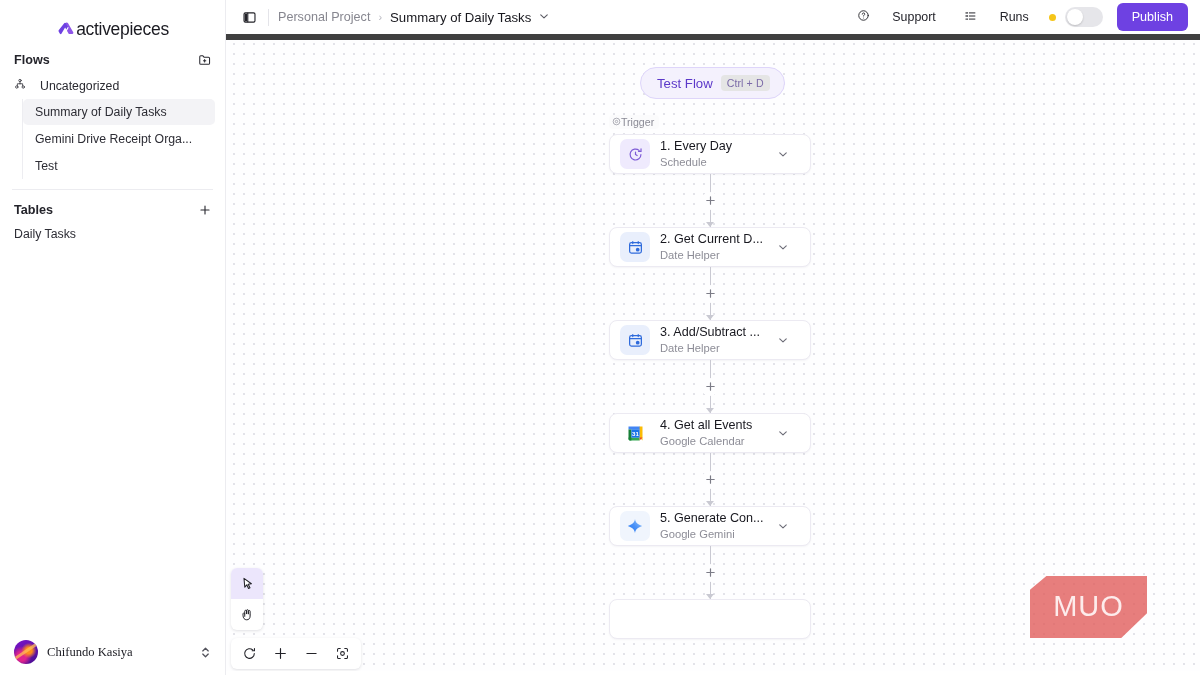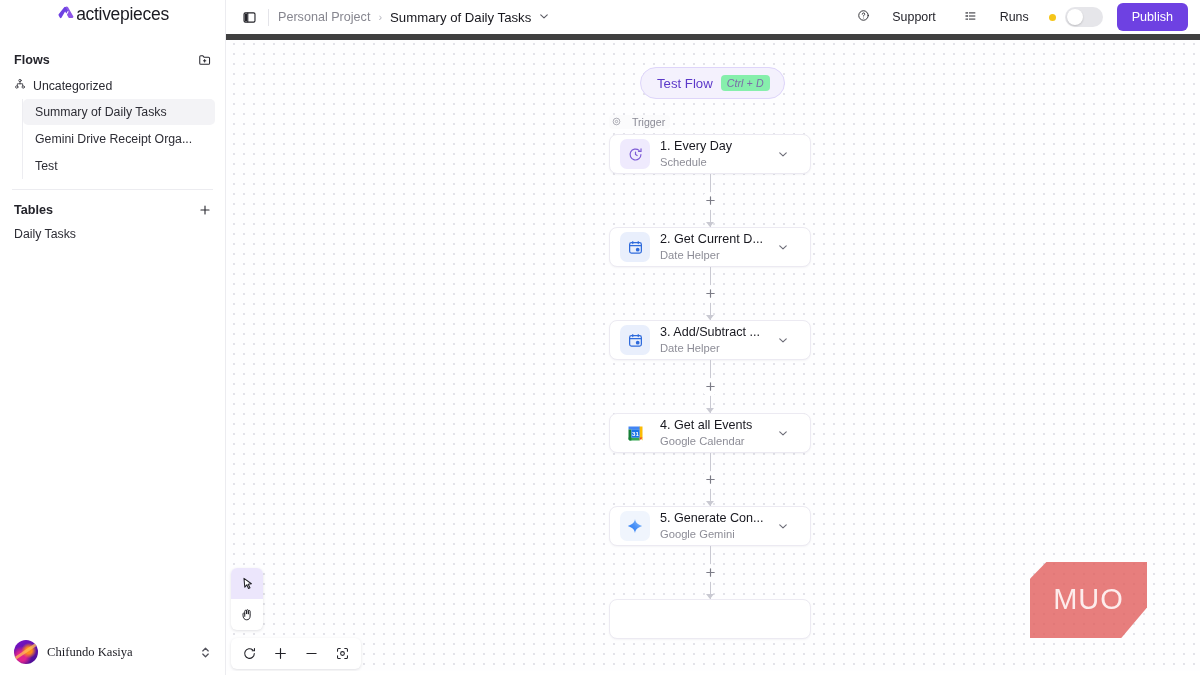--- a/index.html
+++ b/index.html
@@ -14,39 +14,39 @@
 
   
   #sidebar {
     width: 226px; height: 675px;
     background: #ffffff;
     border-right: 1px solid #ececf0;
     position: relative;
     flex: 0 0 226px;
   }
   .brand {
-    height: 40px; display: flex; align-items: flex-start;
+    height: 40px; display: flex; align-items: flex-end;
     justify-content: center; gap: 0;
     padding-top: 4px;
   }
   .brand-mark { width: 20px; height: 20px; display:block; }
   .brand-text {
     font-size: 17.5px; font-weight: 400; color: #1b1b22;
     letter-spacing: -0.3px;
   }
 
   .section-head {
     display: flex; align-items: center; justify-content: space-between;
     padding: 12px 12px 5px 14px;
   }
   .section-head .title { font-size: 12.6px; font-weight: 700; color: #24242b; }
   .section-head .act { width: 16px; height: 16px; display:flex; align-items:center; justify-content:center; cursor:pointer; }
 
   .group-row {
-    display: flex; align-items: center; gap: 7px;
+    display: flex; align-items: center; gap: 14px;
     padding: 5px 12px 5px 14px;
     font-size: 12.3px; color: #2a2a31;
     cursor: pointer;
   }
   .flow-list { margin-left: 22px; border-left: 1px solid #ededf1; padding-left: 0; }
   .flow-item {
     font-size: 12.3px; color: #2d2d35;
     padding: 6px 6px 6px 12px;
     border-radius: 5px;
     margin: 1px 10px 1px 0;
@@ -146,27 +146,27 @@
 
   .test-flow-btn {
     position: absolute; left: 414px; top: 31px;
     display: flex; align-items: center; gap: 8px;
     background: #f4f1fd; border: 1px solid #ded5fa;
     border-radius: 17px; padding: 7px 14px 7px 16px;
     cursor: pointer;
   }
   .test-flow-btn .lbl { font-size: 13.2px; color: #5b38c9; font-weight: 400; }
   .kbd {
-    font-size: 10.6px; color: #7b6aa8; background: #86efac;
-    border-radius: 4px; padding: 2px 6px; letter-spacing: .1px; font-style: italic;
+    font-size: 10.6px; color: #7b6aa8; background: #e5e5e5;
+    border-radius: 4px; padding: 2px 6px; letter-spacing: .1px;
   }
 
   .trigger-pill {
     position: absolute; left: 383px; top: 79px;
-    display: flex; align-items: flex-end; gap: 11px;
+    display: flex; align-items: flex-end; gap: 0;
     font-size: 10.6px; color: #8a8a95;
     background: #fbfbfc; padding: 1px 5px 1px 3px; border-radius: 4px;
   }
 
   .nodes { position: absolute; left: 383px; top: 98px; width: 202px; }
 
   .node {
     width: 202px; height: 40px;
     background: #ffffff;
     border: 1px solid #eceaf2;
@@ -243,21 +243,21 @@
   }
   #tool-horz .t {
     width: 31px; height: 31px;
     display: flex; align-items: center; justify-content: center;
     cursor: pointer;
   }
 
   
   #watermark {
     position: absolute; right: 53px; bottom: 37px;
-    width: 117px; height: 76px; pointer-events: none;
+    width: 117px; height: 62px; pointer-events: none;
   }
   .wm-shape {
     position: absolute; inset: 0;
     background: #e05a58; opacity: .78;
     clip-path: polygon(0% 22%, 14% 0%, 100% 0%, 100% 60%, 78% 100%, 0% 100%);
   }
   .wm-text {
     position: absolute; left: 0; right: 0; top: 50%;
     transform: translateY(-52%);
     text-align: center;

